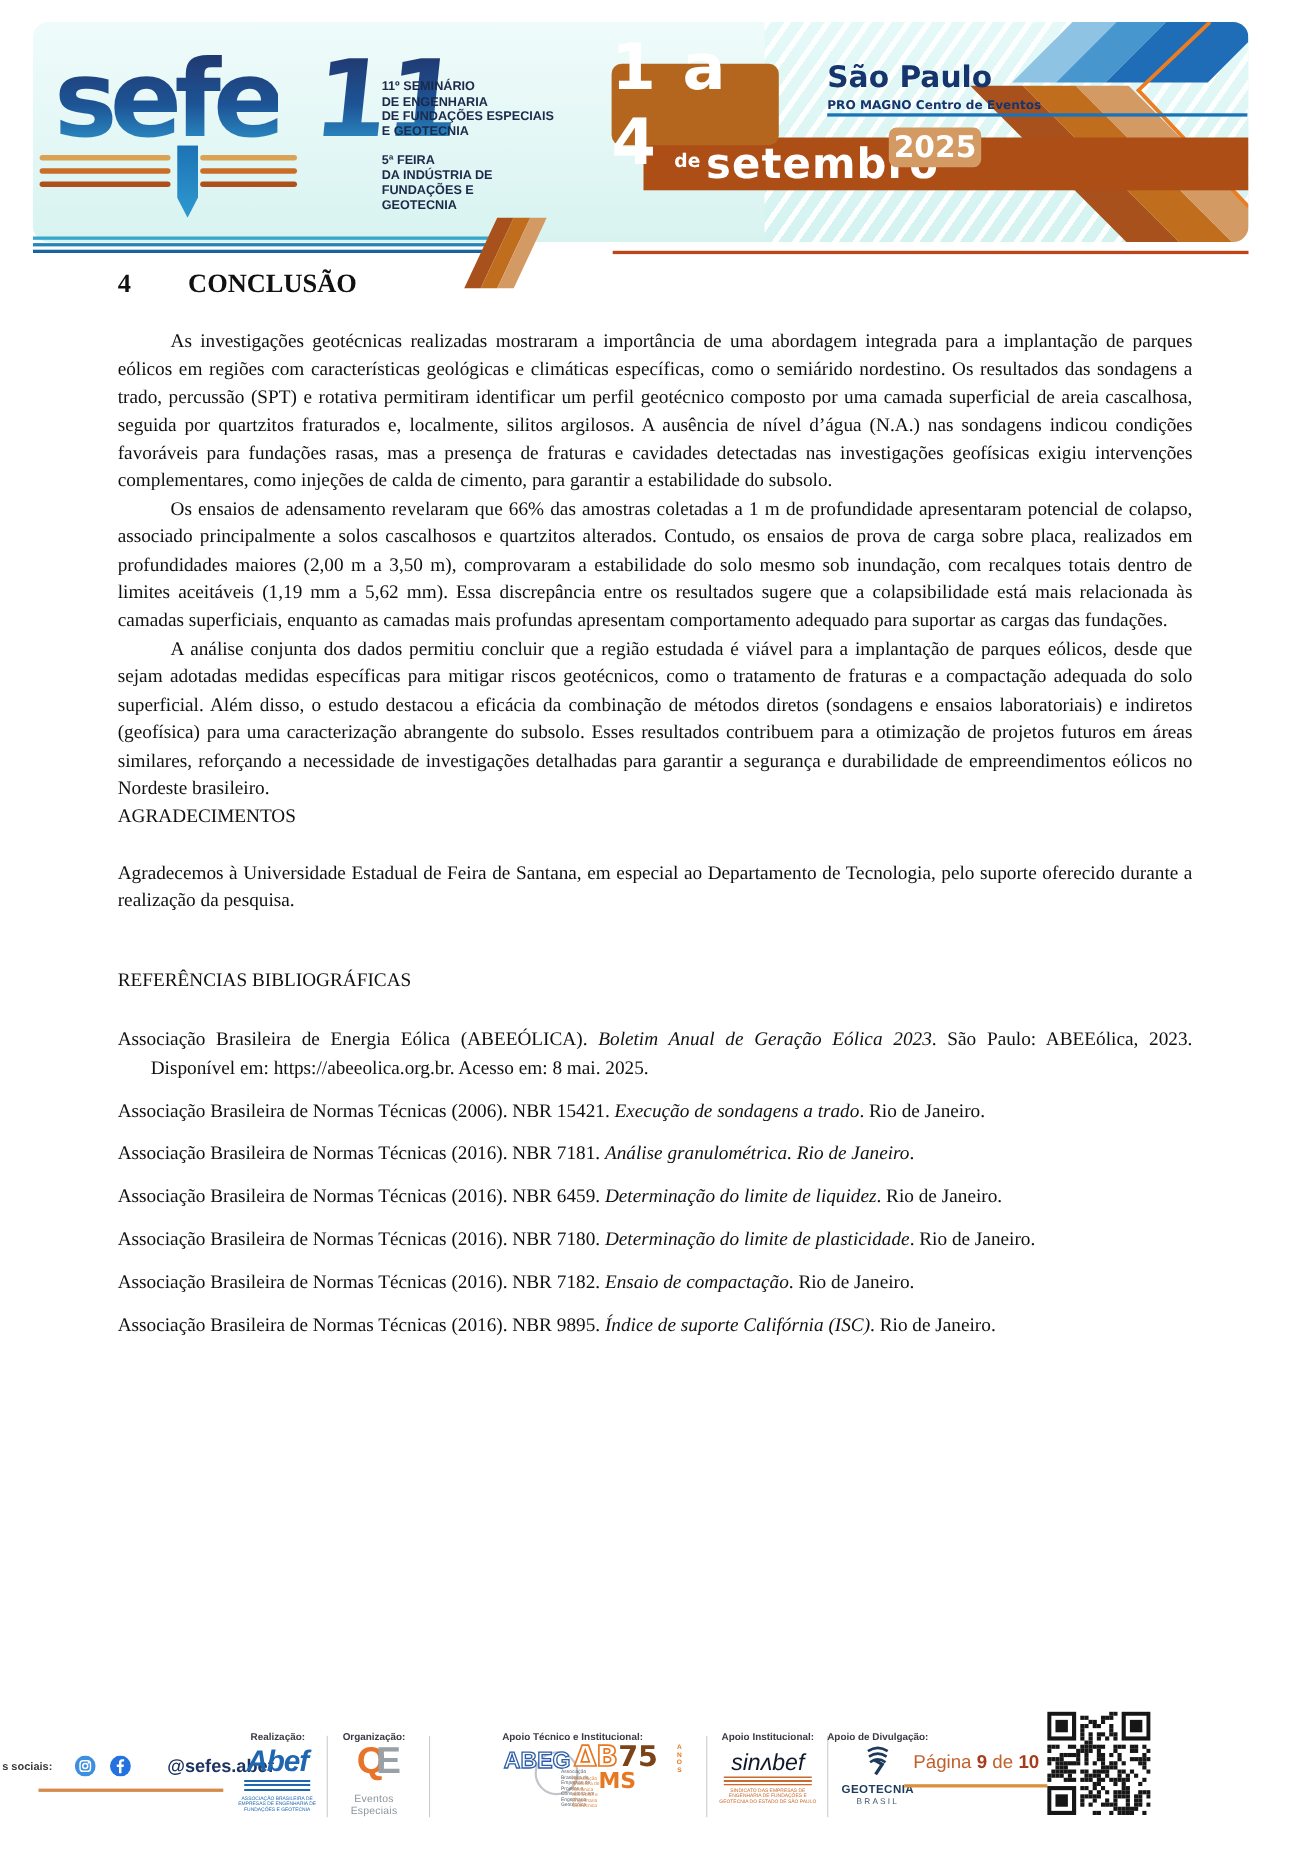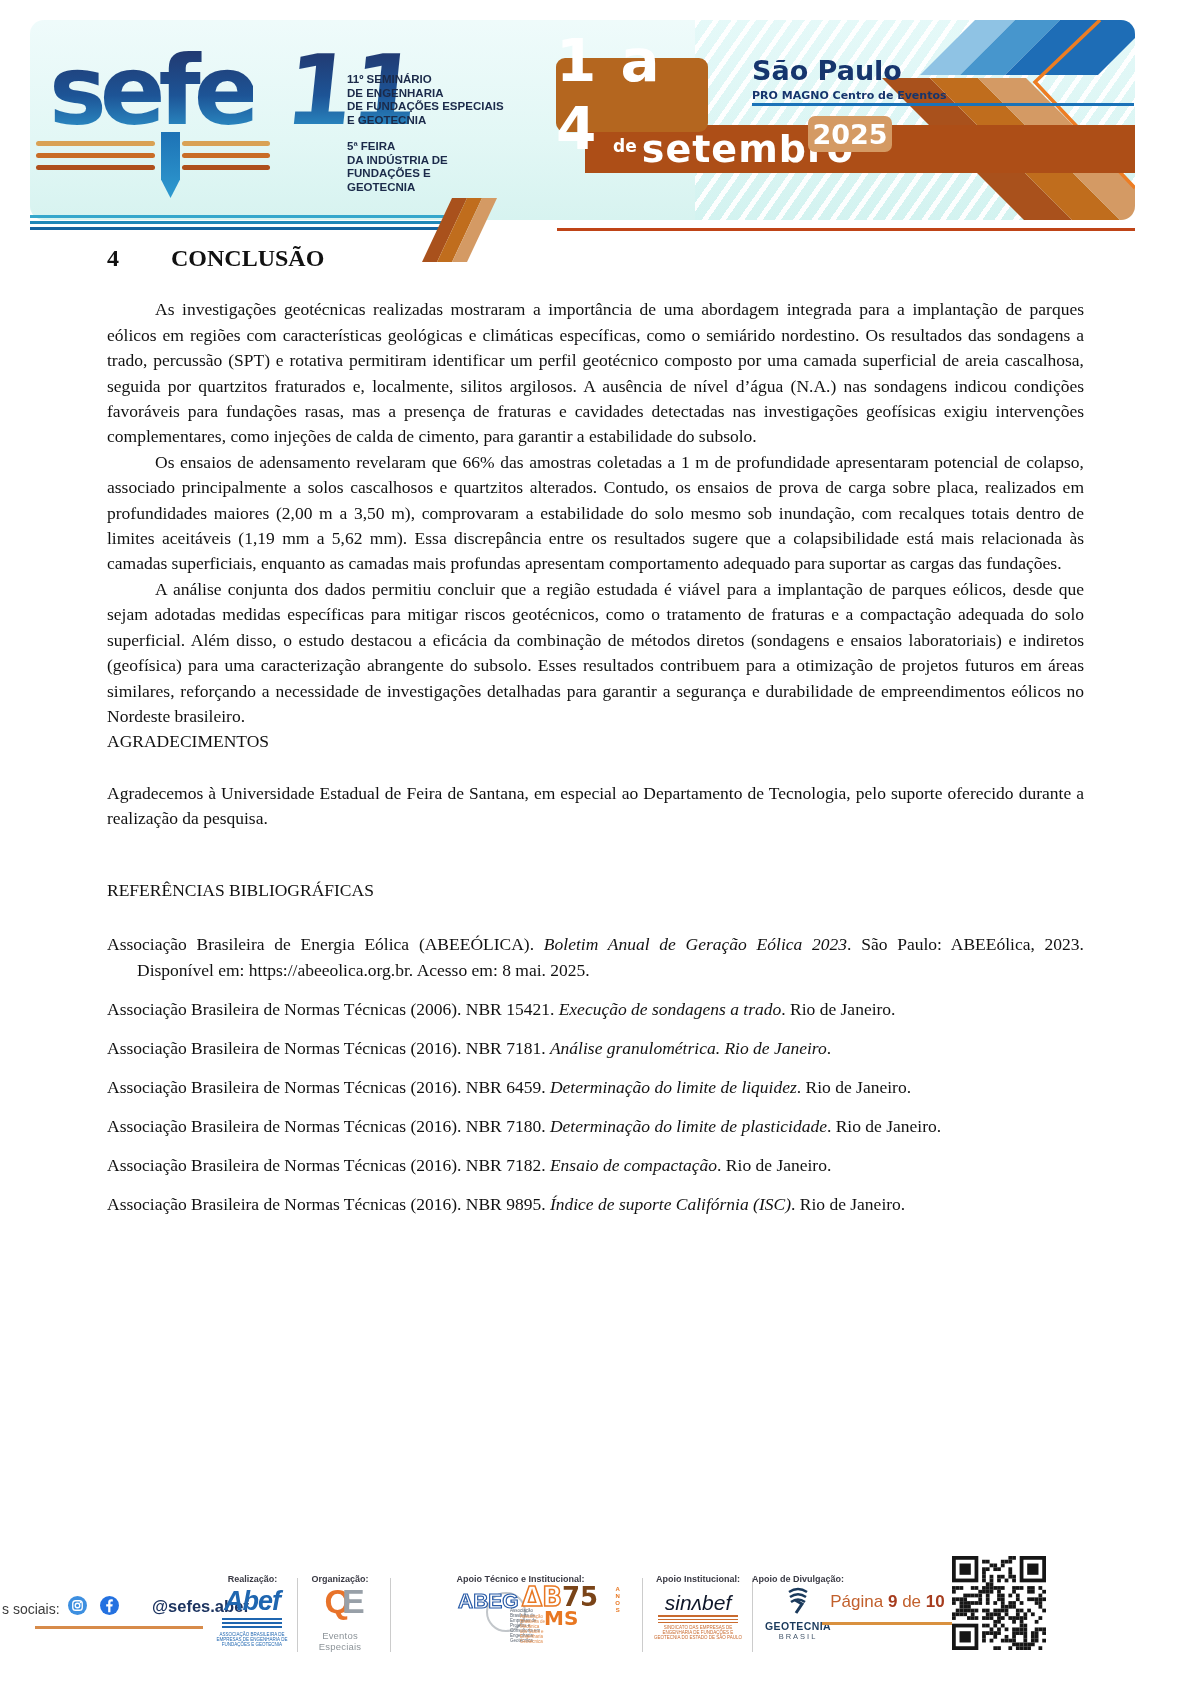--- a/index.html
+++ b/index.html
@@ -52,21 +52,21 @@
   .plain-line{margin:0;text-align:left;}
   .ack-text{margin:26px 0 0 0;text-align:justify;}
   .refs-title{margin:46px 0 0 0;}
   #refs{margin-top:28px;}
   .ref{margin:0 0 13px 0;padding-left:30px;text-indent:-30px;text-align:justify;line-height:26px;}
   .ref .it{font-style:italic;}
   
   .footer{position:absolute;left:0;top:1548px;width:1191px;height:136px;font-family:"Liberation Sans",sans-serif;}
   .flabel{position:absolute;top:26px;font-size:9px;font-weight:bold;color:#3a3a44;text-align:center;}
   .fdiv{position:absolute;top:30px;width:1px;height:74px;background:#cccccc;}
-  .social-label{position:absolute;left:2px;top:53px;font-size:14px;font-weight:normal;color:#3c3c3c;}
+  .social-label{position:absolute;left:2px;top:53px;font-size:10px;font-weight:bold;color:#3c3c3c;}
   .soc-ic{position:absolute;top:48px;width:19px;height:19px;}
   .handle{position:absolute;left:152px;top:49px;font-size:16.5px;font-weight:700;color:#1d3460;}
   .social-line{position:absolute;left:35px;top:78px;width:168px;height:3px;background:#d78b4a;}
   .abef{position:absolute;left:214px;top:40px;width:76px;text-align:center;}
   .abef-mark{font-size:27px;font-weight:800;color:#1f66b0;line-height:1;letter-spacing:-1px;font-style:italic;}
   .abef-lines{height:12px;margin:3px 8px 2px 8px;
       background:repeating-linear-gradient(180deg,#1f66b0 0 2px,transparent 2px 4px);}
   .tinycap{font-size:4.5px;line-height:5px;}
   .abef .tinycap{color:#1f66b0;}
   .qe{position:absolute;left:308px;top:36px;width:64px;text-align:center;}

